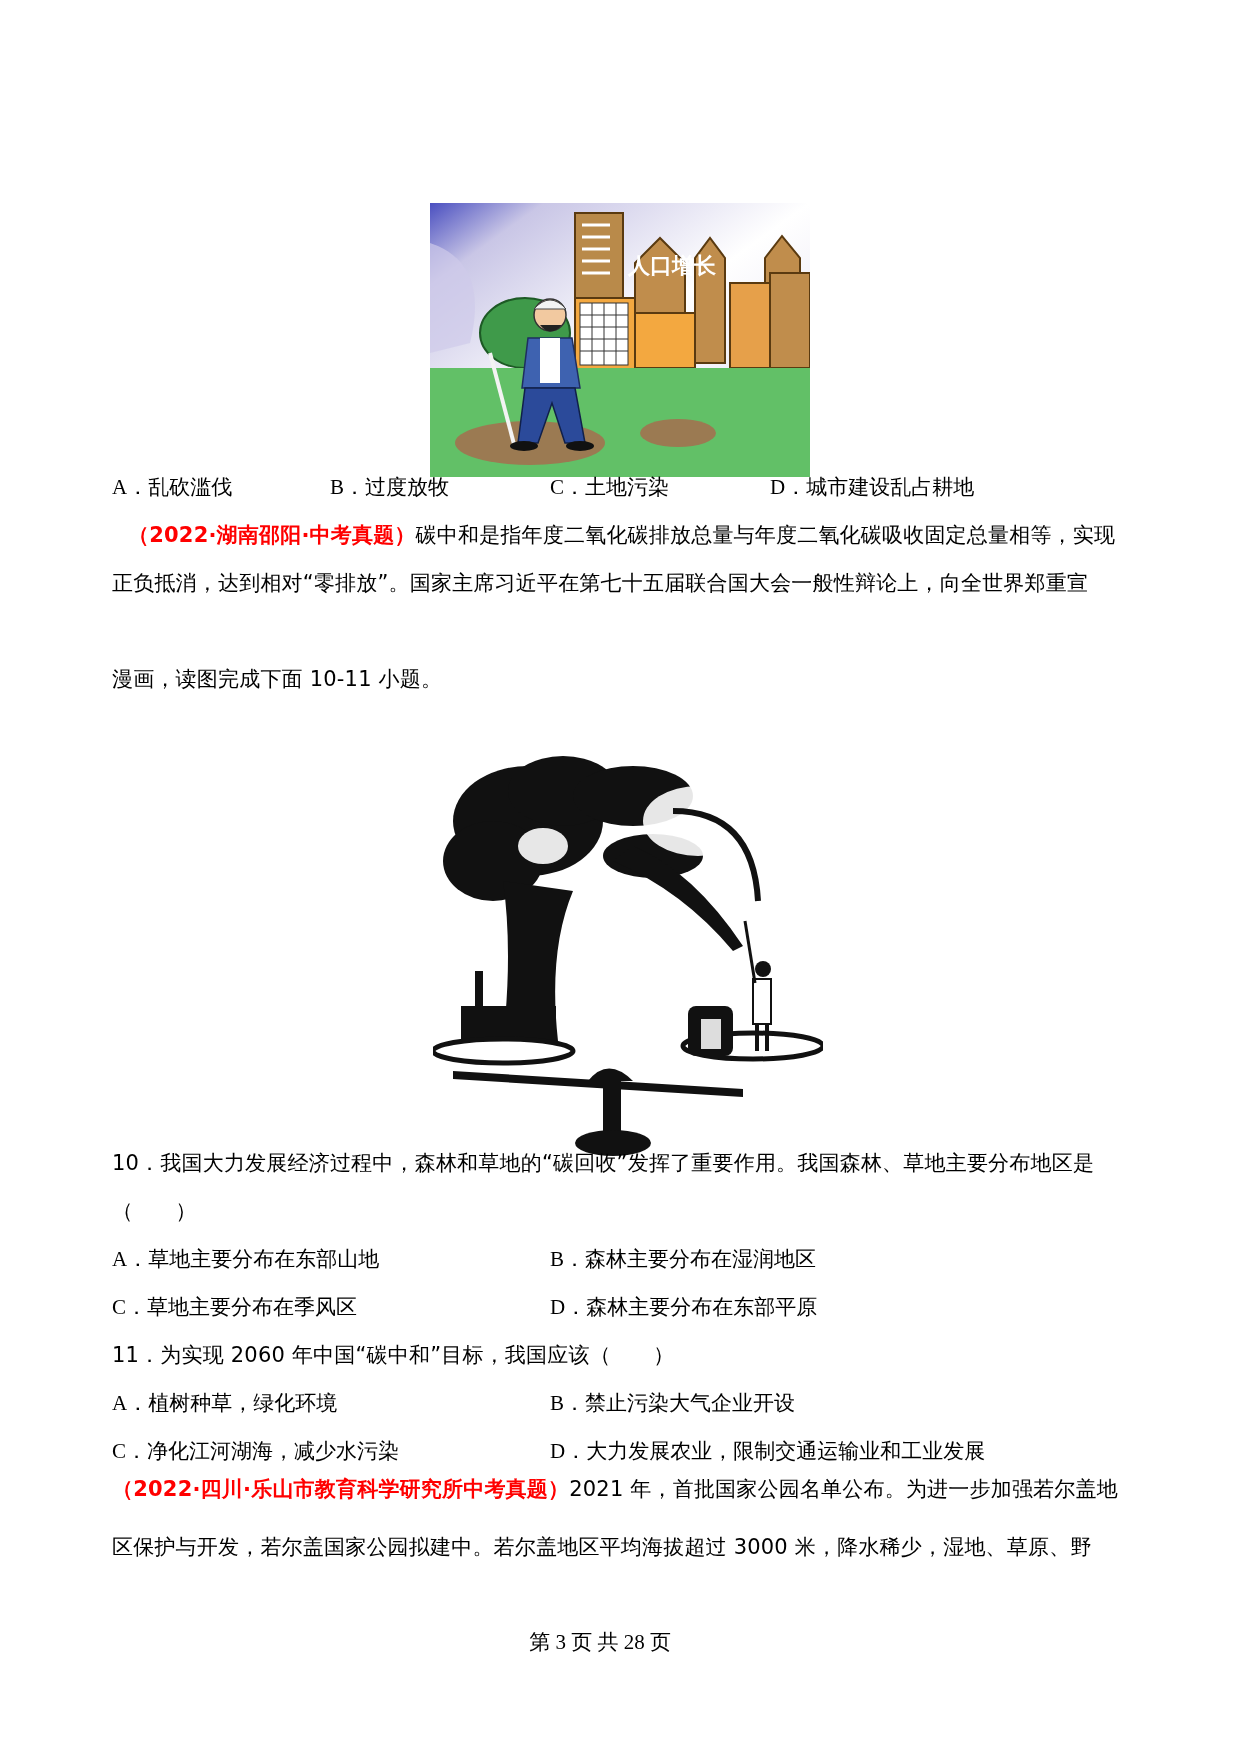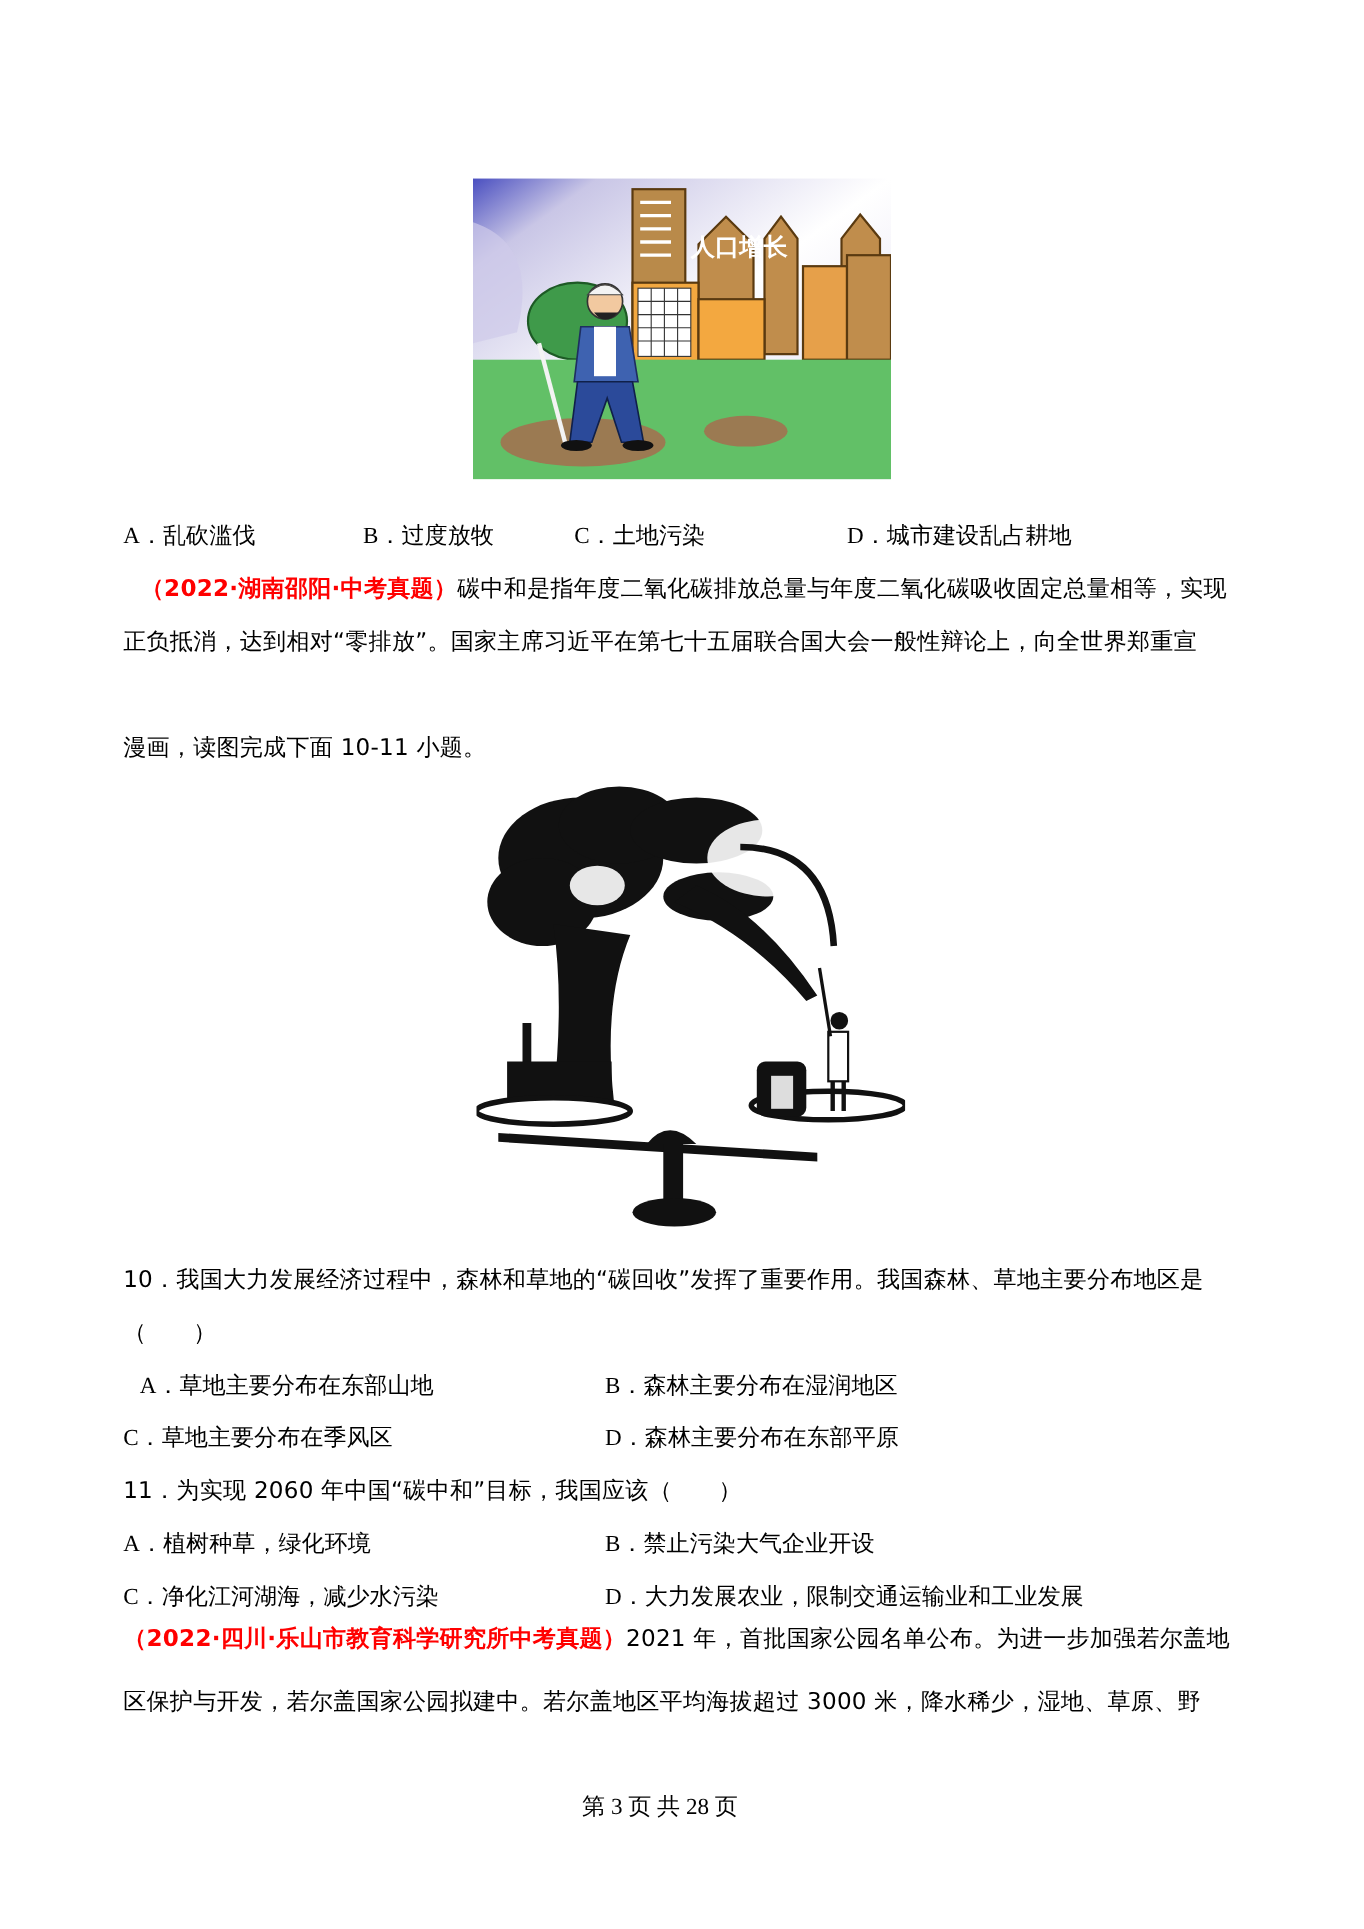--- a/index.html
+++ b/index.html
@@ -3,21 +3,21 @@
 <meta charset="utf-8">
 <style>
   html, body { margin: 0; padding: 0; background: #ffffff; }
   body { width: 1240px; height: 1754px; position: relative; overflow: hidden;
          font-family: "DejaVu Sans", "Liberation Sans", sans-serif; color: #000; }
   .page { position: absolute; left: 0; top: 0; width: 1240px; height: 1754px; }
   .line { position: absolute; left: 112px; font-size: 21px; line-height: 28px; white-space: nowrap; letter-spacing: 0.2px; }
   .serif { font-family: "Liberation Serif", "DejaVu Serif", serif; }
   .src { color: #ff0000; font-weight: bold; }
   .opt { position: absolute; font-size: 21px; line-height: 28px; white-space: nowrap; }
-  .figure { position: absolute; overflow: hidden; }
+  .figure { position: absolute; overflow: hidden; margin-top: 41px; }
   .footer { position: absolute; left: 0; width: 1200px; text-align: center; top: 1628px; font-size: 21px; font-family: "Liberation Serif", "DejaVu Serif", serif; }
 </style>
 </head>
 <body>
 
 <div class="page">
 
   <div class="figure" style="left:430px; top:162px; width:380px; height:274px;">
     <svg width="380" height="274" viewBox="0 0 380 274">
       <defs>
@@ -75,21 +75,21 @@
       <ellipse cx="150" cy="243" rx="14" ry="5" fill="#111"></ellipse>
     </svg>
   </div>
 
   <div class="opt" style="left:112px; top:473px;">
     <span class="serif">A</span><span>．</span><span>乱砍滥伐</span>
   </div>
   <div class="opt" style="left:330px; top:473px;">
     <span class="serif">B</span><span>．</span><span>过度放牧</span>
   </div>
-  <div class="opt" style="left:522px; top:473px;">
+  <div class="opt" style="left:550px; top:473px;">
     <span class="serif">C</span><span>．</span><span>土地污染</span>
   </div>
   <div class="opt" style="left:770px; top:473px;">
     <span class="serif">D</span><span>．</span><span>城市建设乱占耕地</span>
   </div>
 
   <div class="line" style="top:521px; left:112px;margin-left:16px;">
     <span class="src">（2022·湖南邵阳·中考真题）</span><span>碳中和是指年度二氧化碳排放总量与年度二氧化碳吸收固定总量相等，实现</span>
   </div>
   <div class="line" style="top:569px;">正负抵消，达到相对“零排放”。国家主席习近平在第七十五届联合国大会一般性辩论上，向全世界郑重宣</div>
@@ -131,21 +131,21 @@
 
       <path d="M20 320 L310 338 L310 346 L20 328 Z" fill="#111"></path>
       <path d="M155 330 Q175 305 200 330 Z" fill="#111"></path>
       <rect x="170" y="330" width="18" height="55" fill="#111"></rect>
       <ellipse cx="180" cy="392" rx="38" ry="13" fill="#111"></ellipse>
     </svg>
   </div>
 
   <div class="line" style="top:1149px;">10．我国大力发展经济过程中，森林和草地的“碳回收”发挥了重要作用。我国森林、草地主要分布地区是</div>
   <div class="line" style="top:1197px;">（　　）</div>
-  <div class="opt" style="left:127px; top:1245px;">
+  <div class="opt" style="left:112px; top:1245px;">
     <span class="serif">A</span><span>．</span><span>草地主要分布在东部山地</span>
   </div>
   <div class="opt" style="left:550px; top:1245px;">
     <span class="serif">B</span><span>．</span><span>森林主要分布在湿润地区</span>
   </div>
   <div class="opt" style="left:112px; top:1293px;">
     <span class="serif">C</span><span>．</span><span>草地主要分布在季风区</span>
   </div>
   <div class="opt" style="left:550px; top:1293px;">
     <span class="serif">D</span><span>．</span><span>森林主要分布在东部平原</span>

